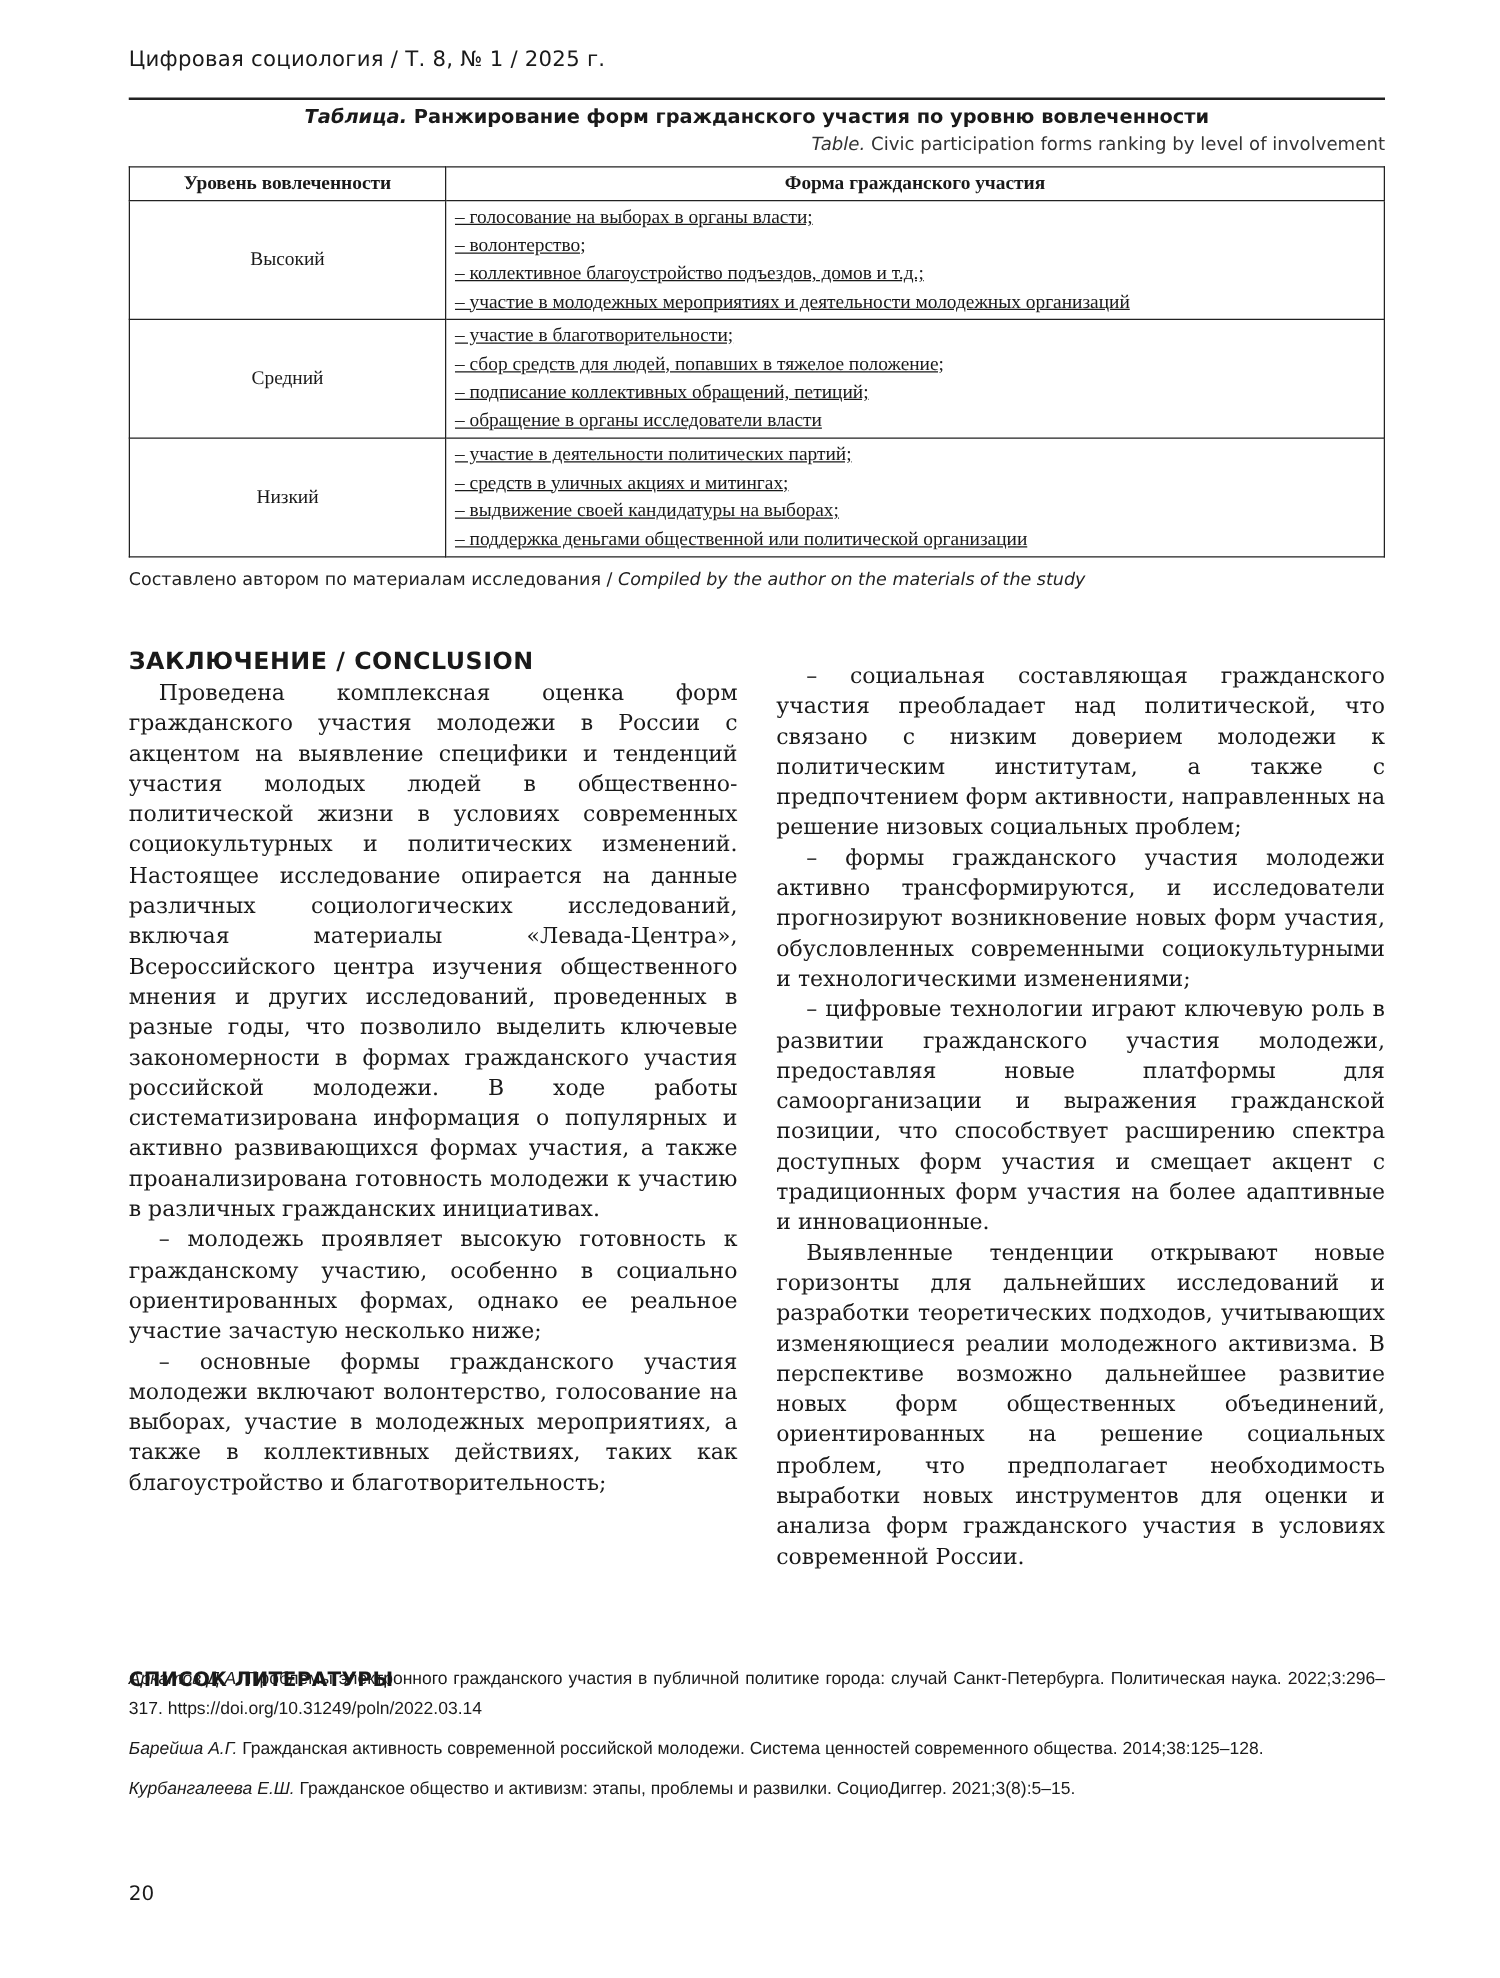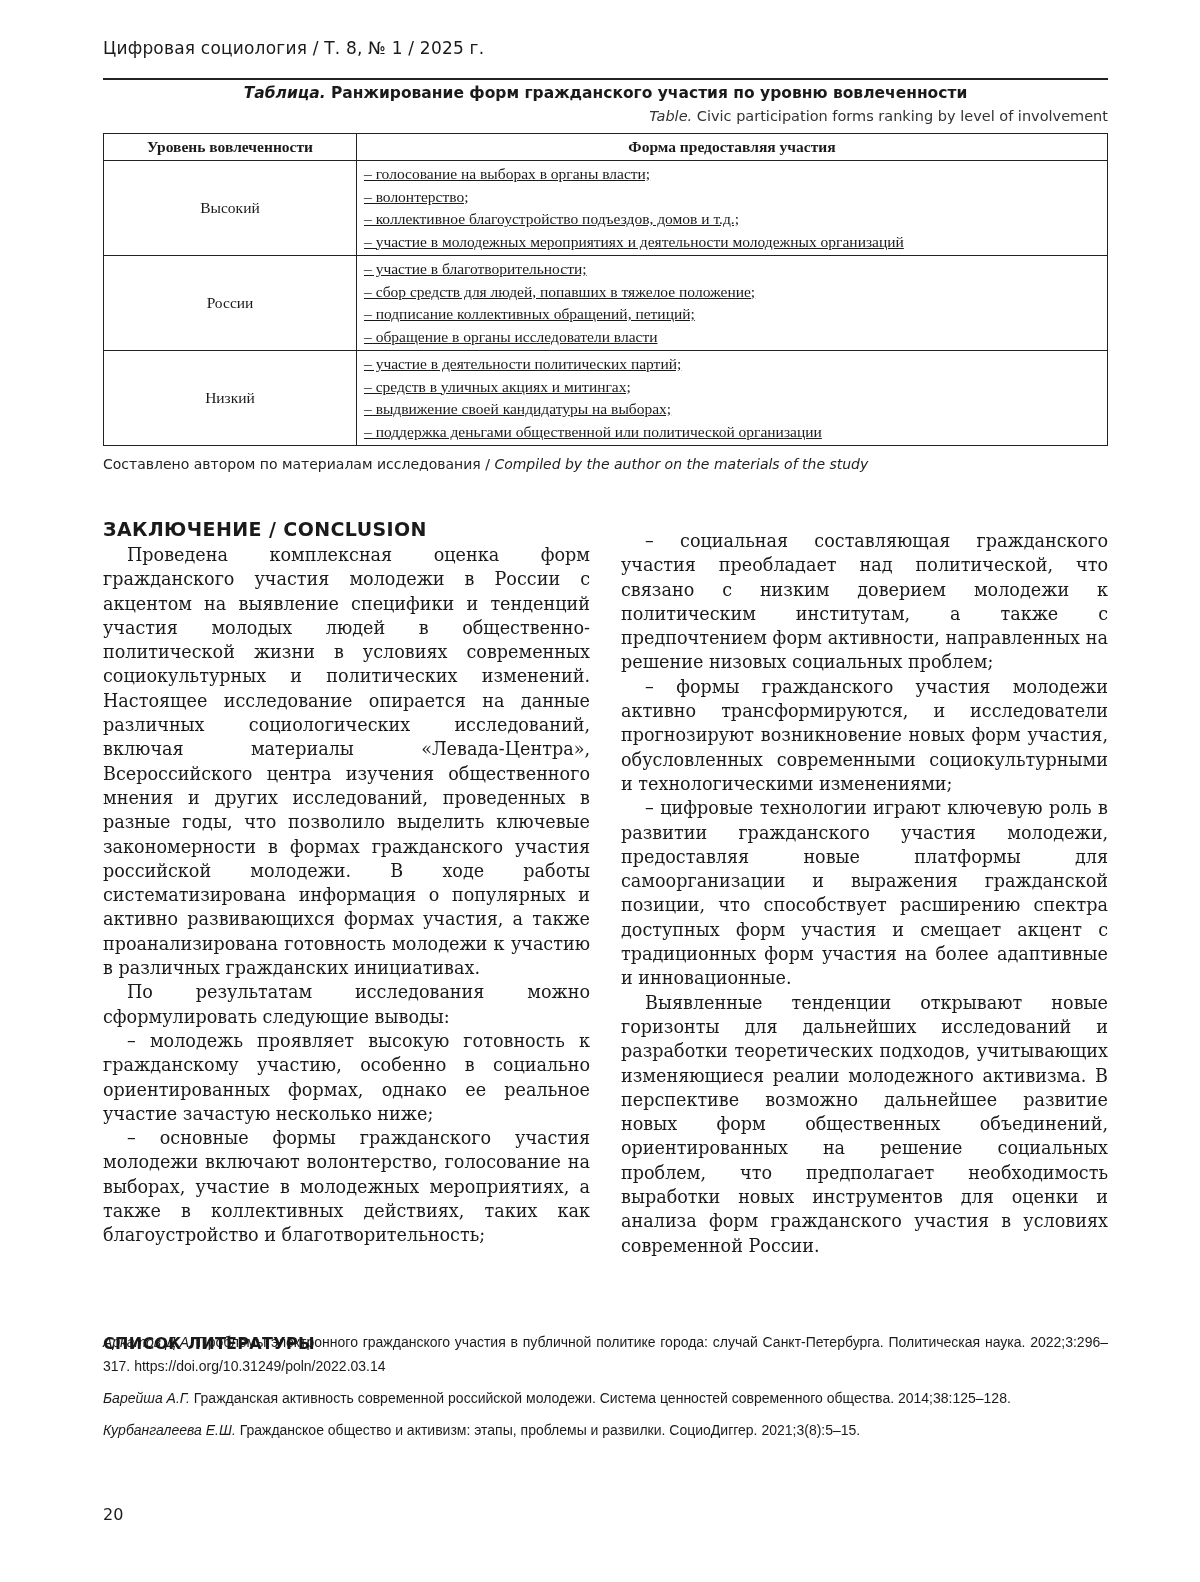--- a/index.html
+++ b/index.html
@@ -80,35 +80,35 @@
     <span class="lbl">Таблица.</span><span> Ранжирование форм гражданского участия по уровню вовлеченности</span>
   </div>
   <div class="table-caption-en">
     <span class="lbl">Table.</span><span> Civic participation forms ranking by level of involvement</span>
   </div>
 
   <table class="data-table">
     <thead>
       <tr>
         <th class="c1">Уровень вовлеченности</th>
-        <th>Форма предоставляя участия</th>
+        <th>Форма гражданского участия</th>
       </tr>
     </thead>
     <tbody>
       <tr>
         <td class="level">Высокий</td>
         <td class="forms">
           <div class="form-line">– голосование на выборах в органы власти;</div>
           <div class="form-line">– волонтерство;</div>
           <div class="form-line">– коллективное благоустройство подъездов, домов и т.д.;</div>
           <div class="form-line">– участие в молодежных мероприятиях и деятельности молодежных организаций</div>
         </td>
       </tr>
       <tr>
-        <td class="level">России</td>
+        <td class="level">Средний</td>
         <td class="forms">
           <div class="form-line">– участие в благотворительности;</div>
           <div class="form-line">– сбор средств для людей, попавших в тяжелое положение;</div>
           <div class="form-line">– подписание коллективных обращений, петиций;</div>
           <div class="form-line">– обращение в органы исследователи власти</div>
         </td>
       </tr>
       <tr>
         <td class="level">Низкий</td>
         <td class="forms">
@@ -121,21 +121,20 @@
     </tbody>
   </table>
 
   <div class="table-source">
     <span>Составлено автором по материалам исследования / </span><span class="en">Compiled by the author on the materials of the study</span>
   </div>
 
   <div class="col col-left">
     <div class="section-heading">ЗАКЛЮЧЕНИЕ / CONCLUSION</div>
     <p>Проведена комплексная оценка форм гражданского участия молодежи в России с акцентом на выявление специфики и тенденций участия молодых людей в общественно-политической жизни в условиях современных социокультурных и политических изменений. Настоящее исследование опирается на данные различных социологических исследований, включая материалы «Левада-Центра», Всероссийского центра изучения общественного мнения и других исследований, проведенных в разные годы, что позволило выделить ключевые закономерности в формах гражданского участия российской молодежи. В ходе работы систематизирована информация о популярных и активно развивающихся формах участия, а также проанализирована готовность молодежи к участию в различных гражданских инициативах.</p>
-    <p>По результатам исследования можно сформулировать следующие выводы:</p>
     <p>–  молодежь проявляет высокую готовность к гражданскому участию, особенно в социально ориентированных формах, однако ее реальное участие зачастую несколько ниже;</p>
     <p>–  основные формы гражданского участия молодежи включают волонтерство, голосование на выборах, участие в молодежных мероприятиях, а также в коллективных действиях, таких как благоустройство и благотворительность;</p>
   </div>
 
   <div class="col col-right">
     <p>–  социальная составляющая гражданского участия преобладает над политической, что связано с низким доверием молодежи к политическим институтам, а также с предпочтением форм активности, направленных на решение низовых социальных проблем;</p>
     <p>–  формы гражданского участия молодежи активно трансформируются, и исследователи прогнозируют возникновение новых форм участия, обусловленных современными социокультурными и технологическими изменениями;</p>
     <p>–  цифровые технологии играют ключевую роль в развитии гражданского участия молодежи, предоставляя новые платформы для самоорганизации и выражения гражданской позиции, что способствует расширению спектра доступных форм участия и смещает акцент с традиционных форм участия на более адаптивные и инновационные.</p>
     <p>Выявленные тенденции открывают новые горизонты для дальнейших исследований и разработки теоретических подходов, учитывающих изменяющиеся реалии молодежного активизма. В перспективе возможно дальнейшее развитие новых форм общественных объединений, ориентированных на решение социальных проблем, что предполагает необходимость выработки новых инструментов для оценки и анализа форм гражданского участия в условиях современной России.</p>
   </div>

